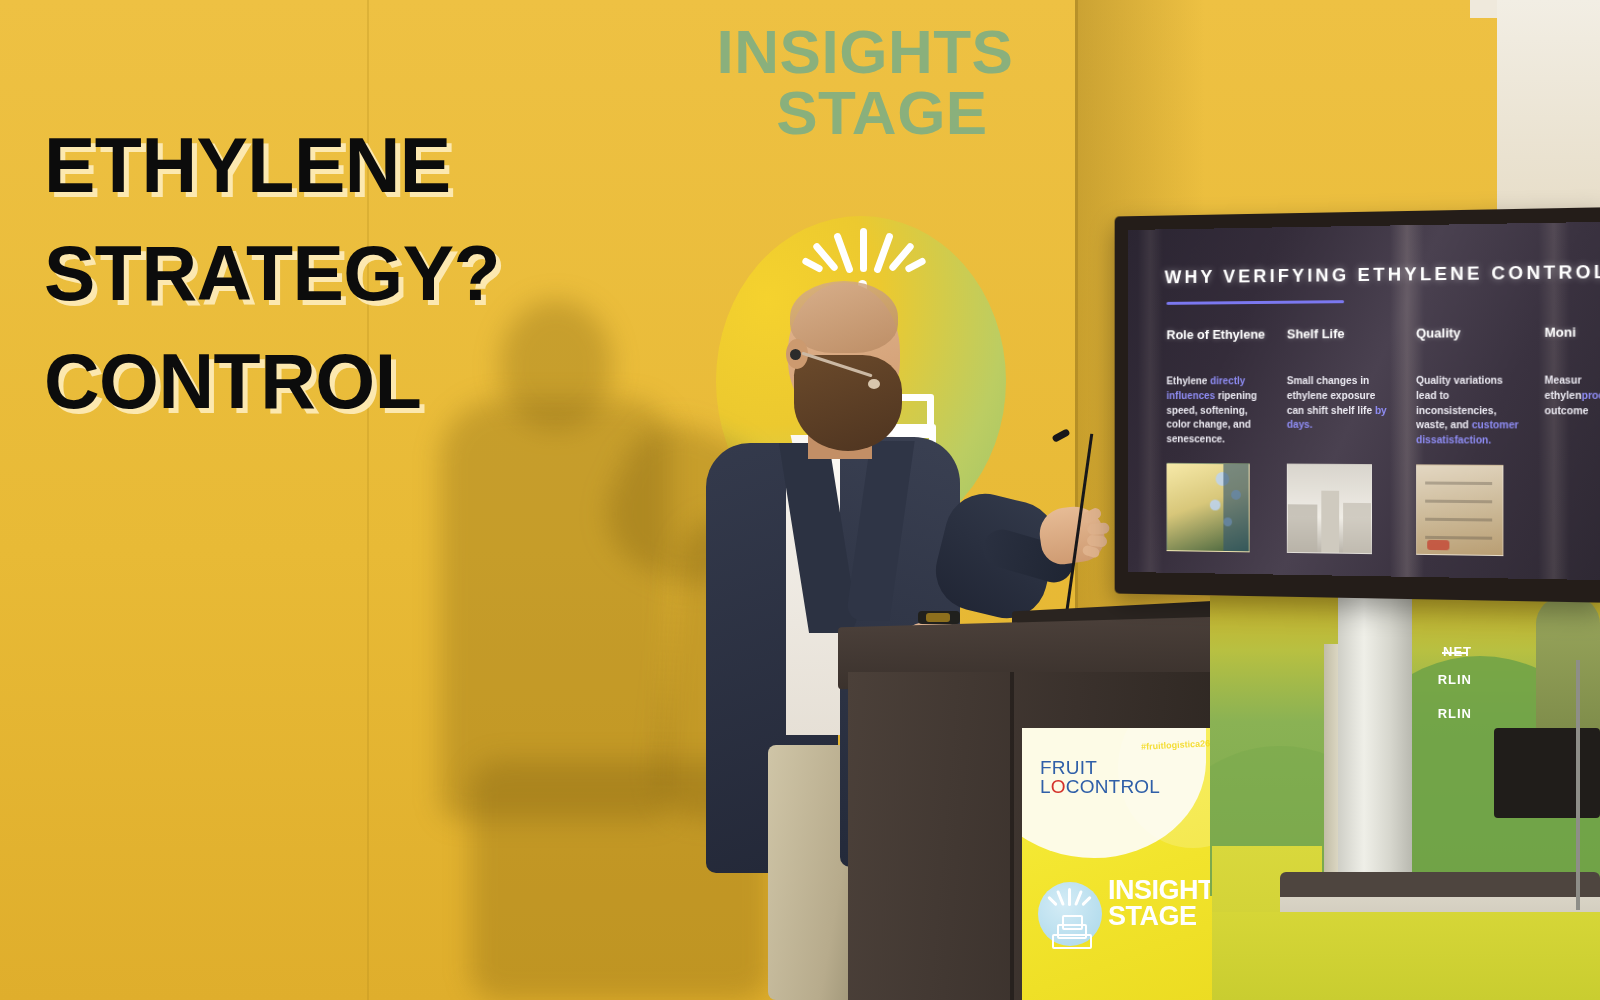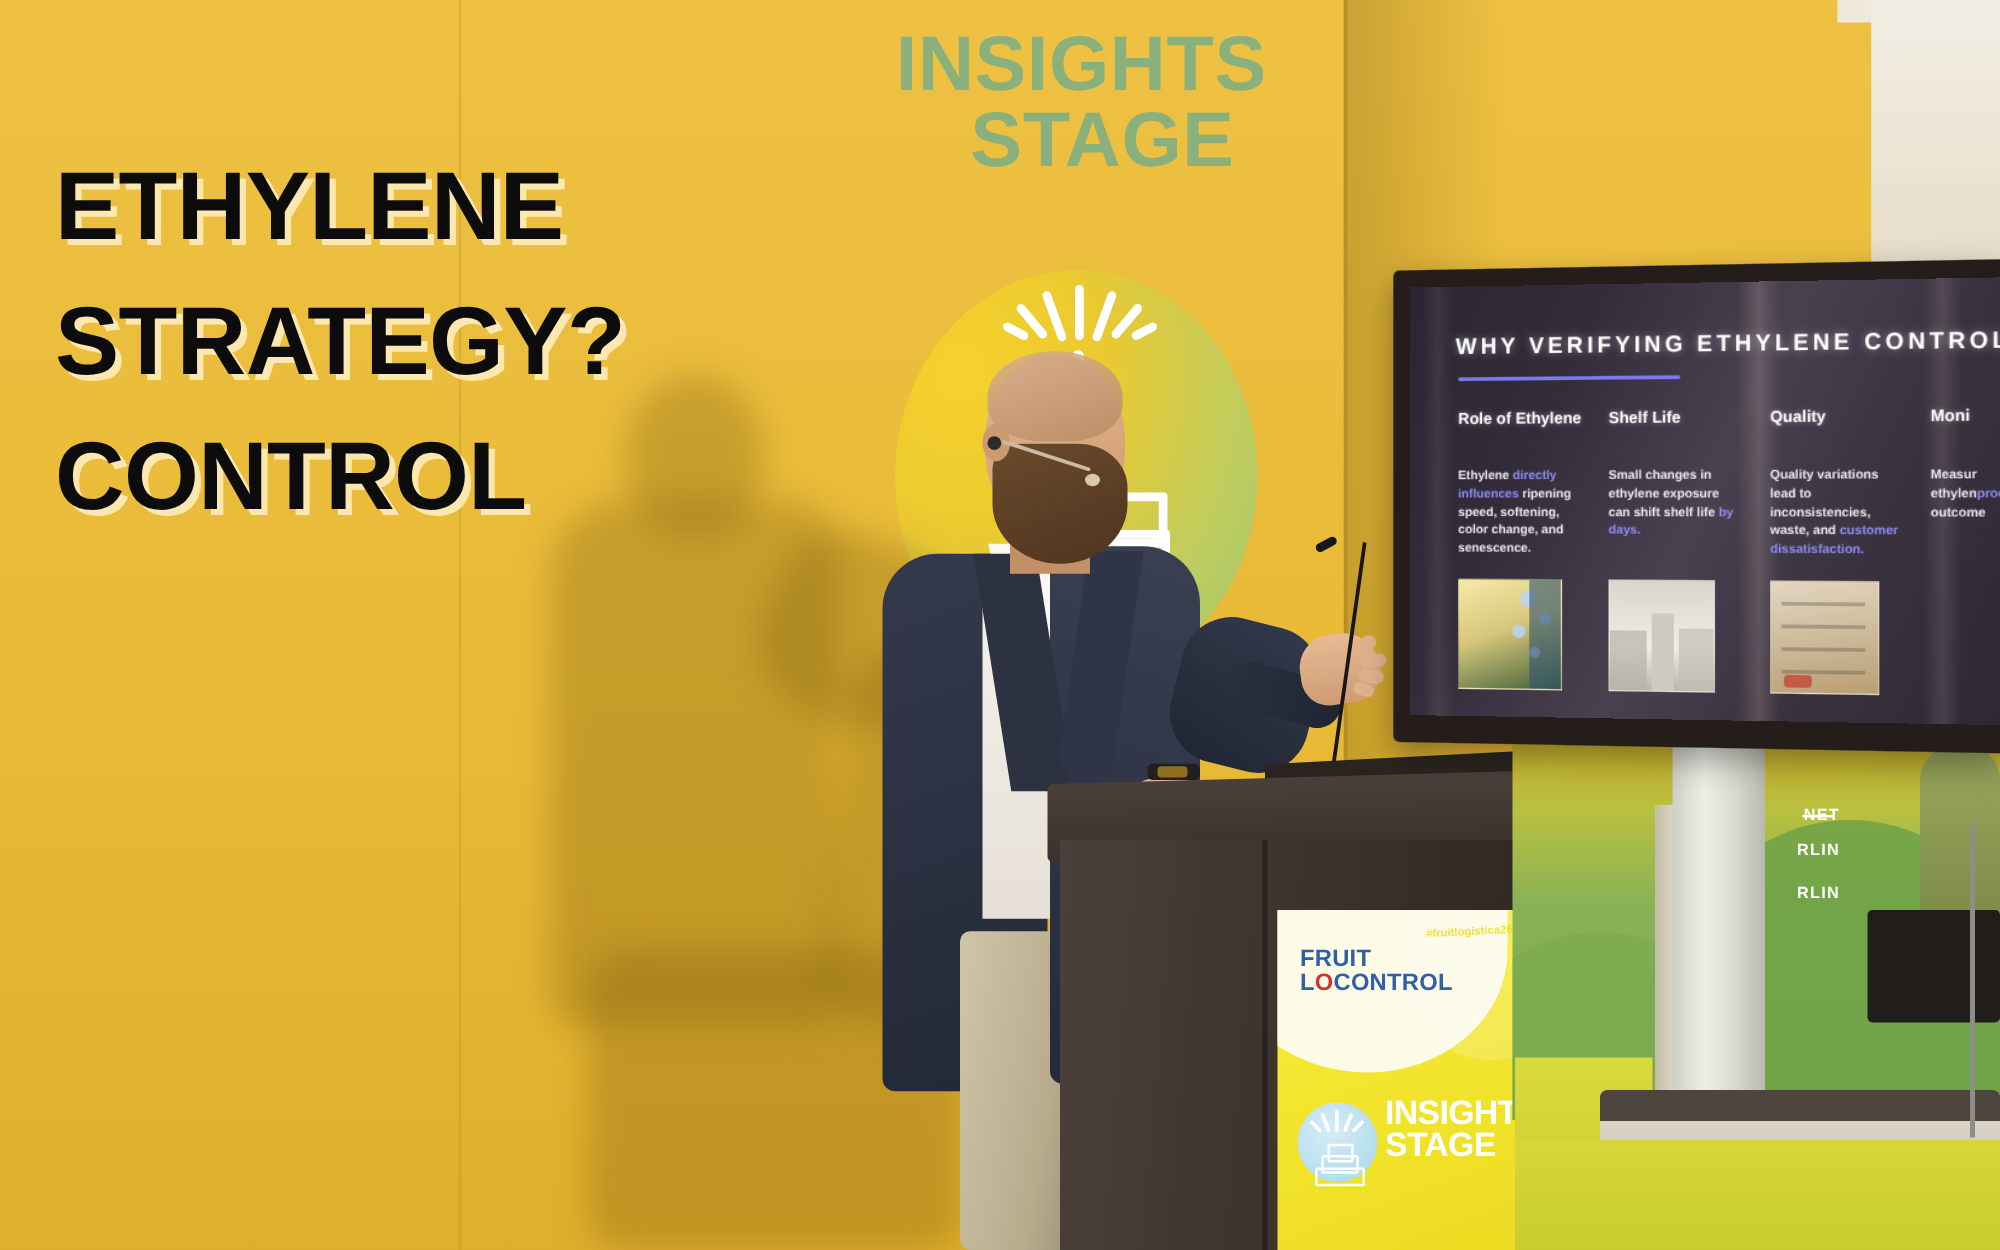--- a/index.html
+++ b/index.html
@@ -130,21 +130,21 @@
       border-radius:4px;background:#17171a;transform:rotate(-28deg);}
 
   
   .poster{position:absolute;left:1022px;top:728px;width:196px;height:272px;
       background:linear-gradient(160deg,#f8ef3f,#f2e42c 55%,#ecdc22);
       overflow:hidden;}
   .poster-swoosh{position:absolute;left:-46px;top:-70px;width:230px;height:200px;
       border-radius:0 0 55% 58%;background:#fdfbe6;}
   .poster-swoosh2{position:absolute;left:96px;top:-40px;width:150px;height:160px;
       border-radius:50%;background:rgba(255,255,255,.18);}
-  .fl-logo{position:absolute;left:18px;top:30px;font-weight:700;font-size:19px;
+  .fl-logo{position:absolute;left:18px;top:30px;font-weight:400;font-size:19px;
       line-height:1.02;color:#2f5fa8;letter-spacing:.2px;}
   .fl-logo .o-dot{color:#d4322b;}
   .poster-hash{position:absolute;right:8px;top:12px;font-size:9px;
       color:#f3d91a;font-weight:700;opacity:.85;transform:rotate(-3deg);}
   .poster-ins{position:absolute;left:86px;top:150px;color:#fff;font-weight:700;
       font-size:27px;line-height:.96;letter-spacing:-.5px;}
   .poster-badge{position:absolute;left:16px;top:154px;width:64px;height:64px;
       border-radius:50%;background:radial-gradient(circle at 40% 35%,#d4ecf6,#a9d7ea);}
   .pb-ray{position:absolute;background:#fff;border-radius:3px;}
   .pb-stairs{position:absolute;left:30px;top:188px;width:36px;height:28px;}

